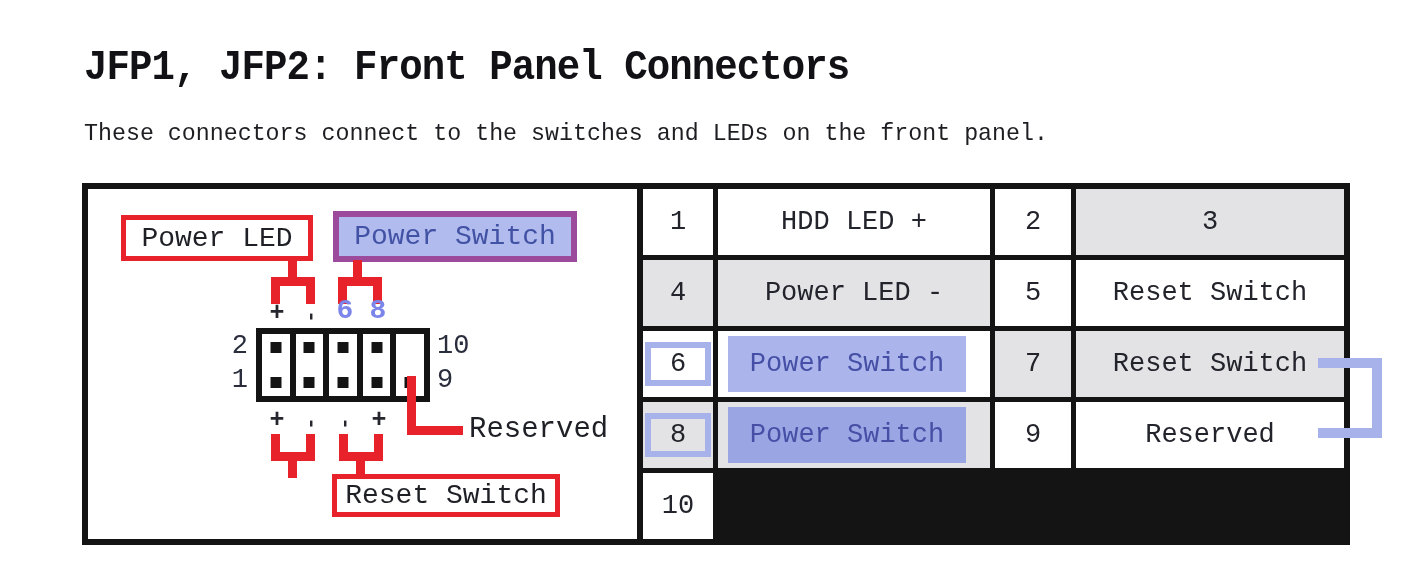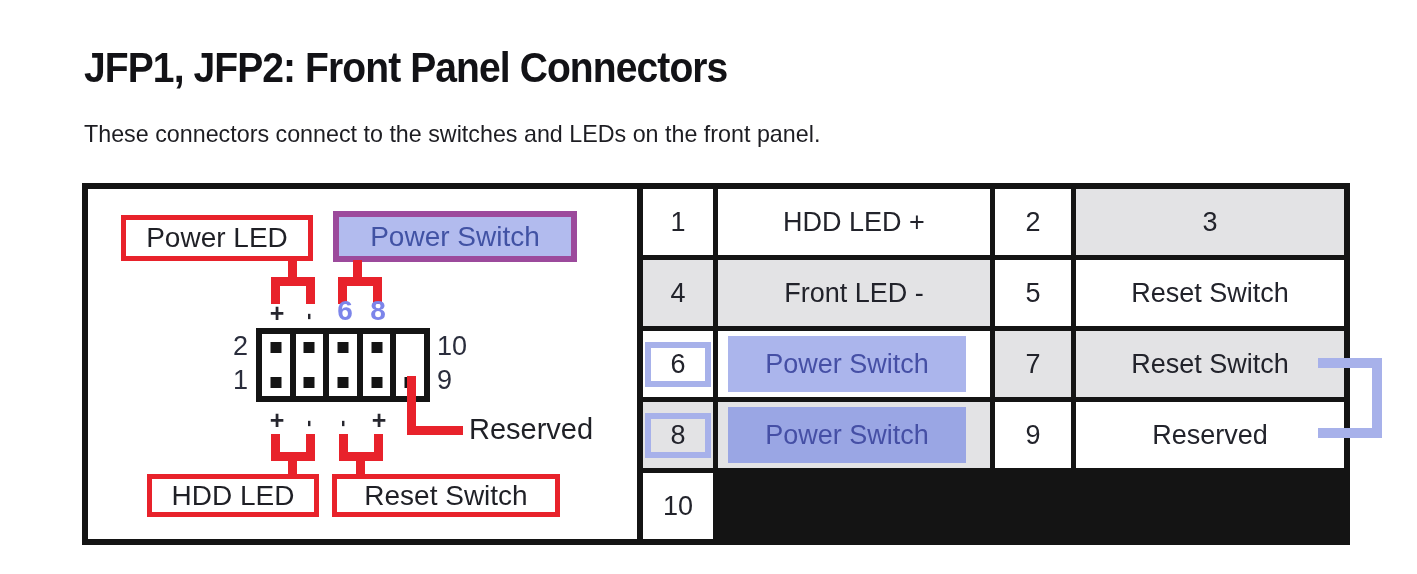--- a/index.html
+++ b/index.html
@@ -1,18 +1,18 @@
 <!DOCTYPE html>
 <html><head>
 <meta charset="utf-8">
 <style>
   html,body{margin:0;padding:0;background:#fff;}
   .stage{
     position:relative;width:1417px;height:574px;background:#ffffff;
-    font-family:Liberation Sans, sans-serif;overflow:hidden;
+    font-family:Liberation Mono, monospace;overflow:hidden;
   }
   .abs{position:absolute;box-sizing:border-box;}
   
   .title{
     left:84px;top:44px;font-size:42px;font-weight:bold;color:#121216;
     letter-spacing:-1px;transform:scaleX(0.93);transform-origin:left top;white-space:nowrap;
   }
   .subtitle{
     left:84px;top:120px;font-size:24px;color:#1d1d22;
     transform:scaleX(0.97);transform-origin:left top;white-space:nowrap;
@@ -134,36 +134,33 @@
     <div class="rr" style="left:271px;top:452px;width:44px;height:9px;"></div>
     <div class="rr" style="left:288px;top:452px;width:9px;height:26px;"></div>
   </div>
   <div>
     <div class="rr" style="left:339px;top:434px;width:9px;height:27px;"></div>
     <div class="rr" style="left:374px;top:434px;width:9px;height:27px;"></div>
     <div class="rr" style="left:339px;top:452px;width:44px;height:9px;"></div>
     <div class="rr" style="left:356px;top:452px;width:9px;height:26px;"></div>
   </div>
 
-  <div class="abs lblbox red-border" style="left:147px;top:474px;width:172px;height:43px;">
-    <span>HDD LED</span>
-  </div>
   <div class="abs lblbox red-border" style="left:332px;top:474px;width:228px;height:43px;">
     <span>Reset Switch</span>
   </div>
 
   <div class="abs pintable">
 
     <div class="cell">1</div>
     <div class="cell">HDD LED +</div>
     <div class="cell">2</div>
 
     <div class="cell shaded">3</div>
     <div class="cell shaded">4</div>
-    <div class="cell shaded">Front LED -</div>
+    <div class="cell shaded">Power LED -</div>
 
     <div class="cell">5</div>
     <div class="cell">Reset Switch</div>
     <div class="cell">
       <div class="pin-badge">6</div>
     </div>
     <div class="cell">
       <div class="hl-fill light">Power Switch</div>
     </div>
 

